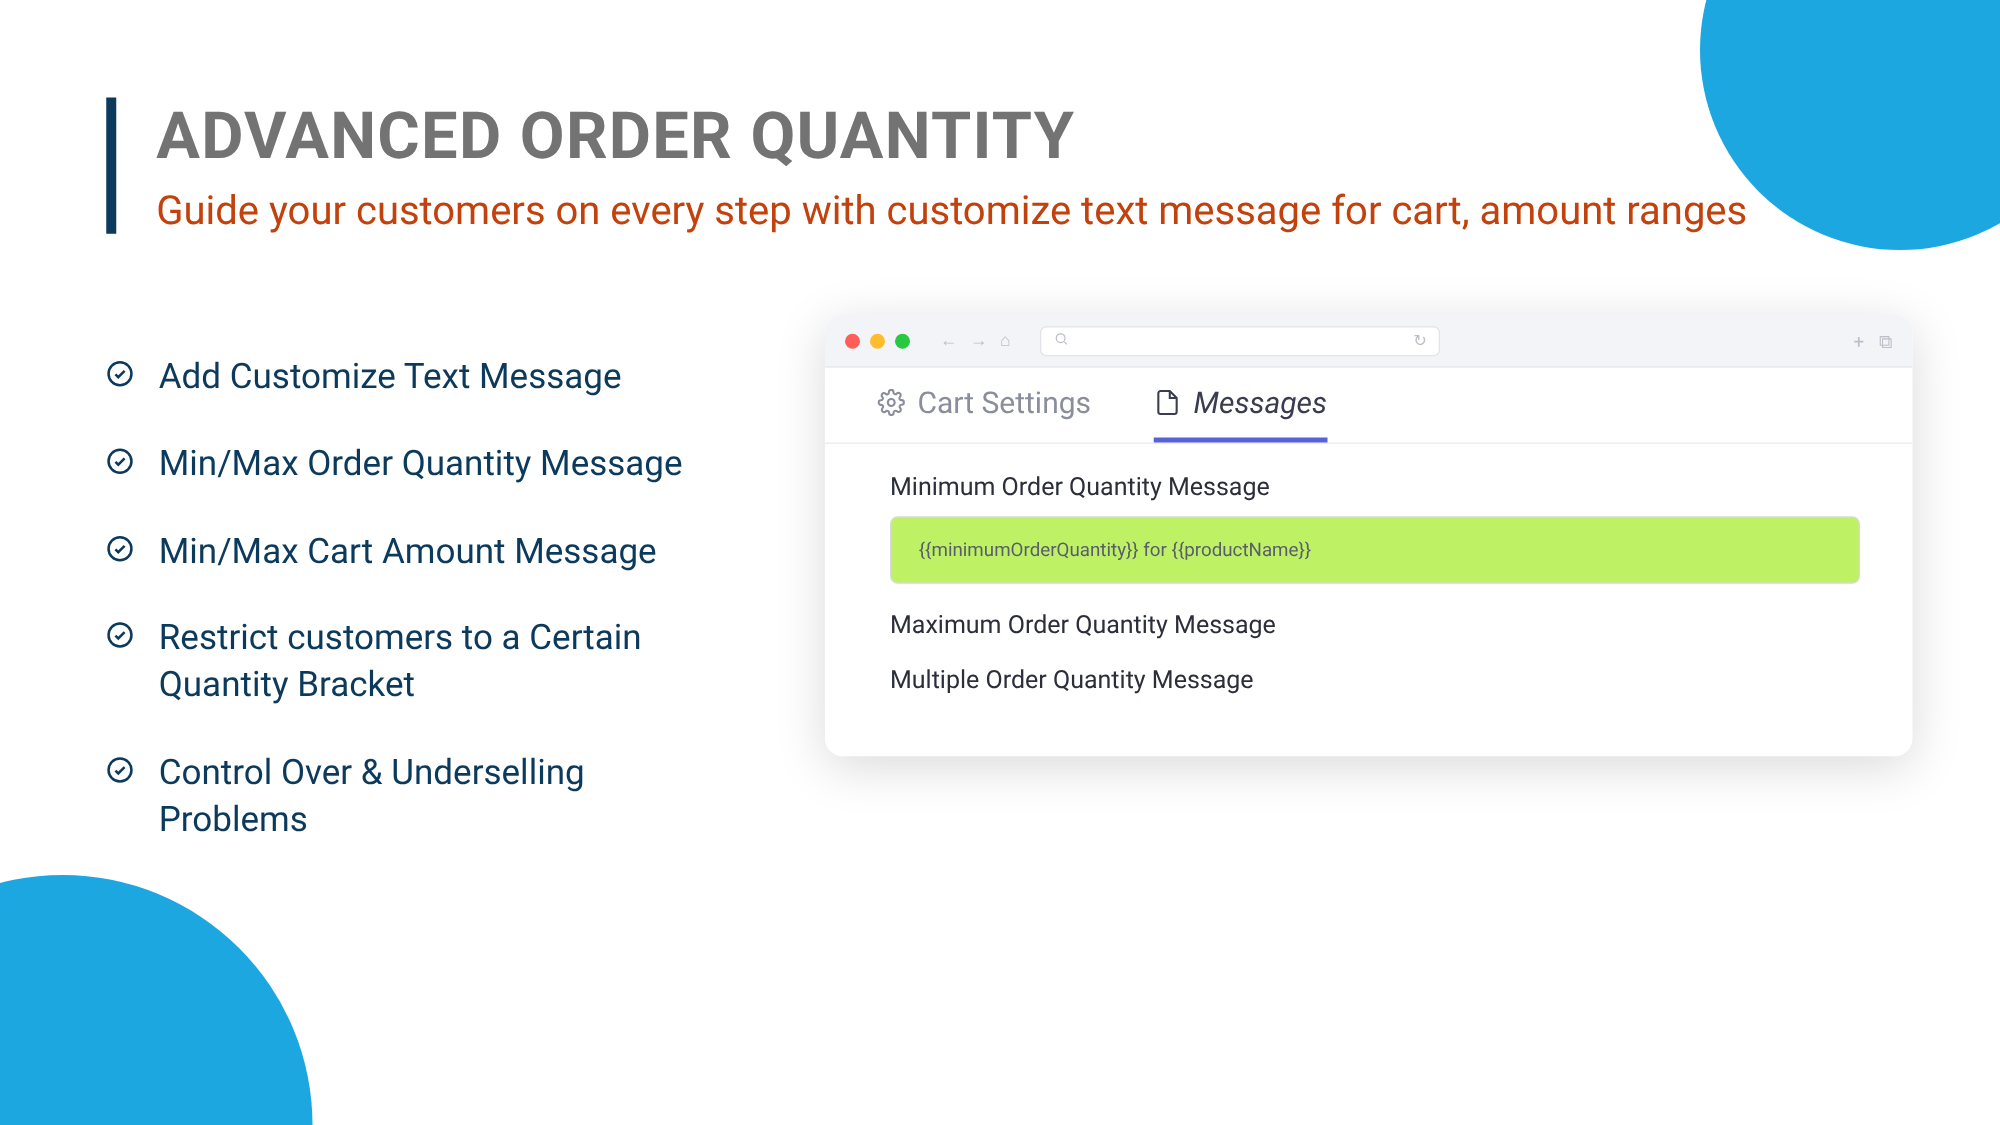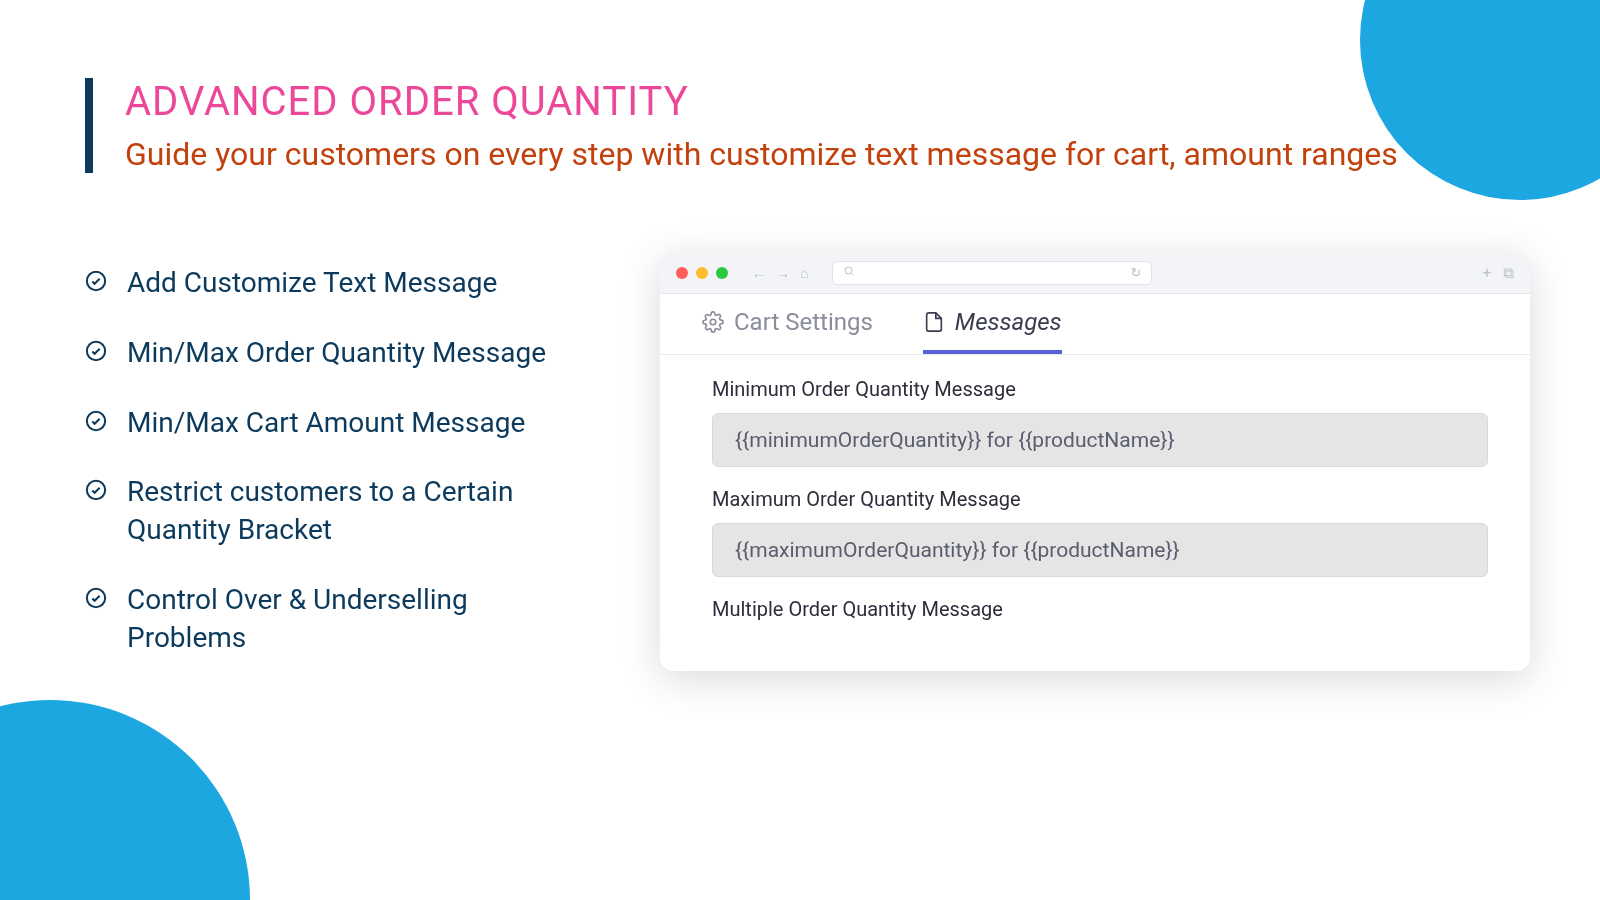--- a/index.html
+++ b/index.html
@@ -34,36 +34,36 @@
 
     
     .header-block {
       position: absolute;
       top: 78px;
       left: 85px;
       border-left: 8px solid #0c3a5c;
       padding-left: 32px;
     }
     .page-title {
-      font-size: 40px;
-      font-weight: 400;
+      font-size: 52px;
+      font-weight: 700;
       letter-spacing: 1px;
-      color: #ec4899;
+      color: #737373;
     }
     .page-subtitle {
       font-size: 32px;
       color: #c2410c;
       margin-top: 10px;
       font-weight: 400;
     }
 
     
     .feature-list {
       position: absolute;
-      top: 264px;
+      top: 282px;
       left: 85px;
       width: 480px;
     }
     .feature-item {
       display: flex;
       align-items: flex-start;
       margin-bottom: 32px;
       gap: 20px;
     }
     .check-icon {
@@ -158,23 +158,23 @@
       font-size: 20px;
       color: #2c2e3a;
       margin-bottom: 12px;
     }
     .field-input {
       width: 100%;
       height: 54px;
       border: 1px solid #d8d9e0;
       border-radius: 6px;
       padding: 0 22px;
-      font-size: 21px;
+      font-size: 15px;
       color: #5a5d6e;
-      background: #e5e5e5;
+      background: #bef264;
       font-family: inherit;
     }
   </style>
 </head>
 <body>
 
 <div class="corner-top-right"></div>
 <div class="corner-bottom-left"></div>
 
 <div class="header-block">
@@ -279,19 +279,18 @@
     </div>
   </div>
 
   <div class="form-area">
     <div class="field">
       <div class="field-label">Minimum Order Quantity Message</div>
       <input class="field-input" value="{{minimumOrderQuantity}} for {{productName}}" style="">
     </div>
     <div class="field">
       <div class="field-label">Maximum Order Quantity Message</div>
-      <input class="field-input" value="{{maximumOrderQuantity}} for {{productName}}" style="">
     </div>
     <div class="field">
       <div class="field-label">Multiple Order Quantity Message</div>
     </div>
   </div>
 </div>
 
 </body></html>

